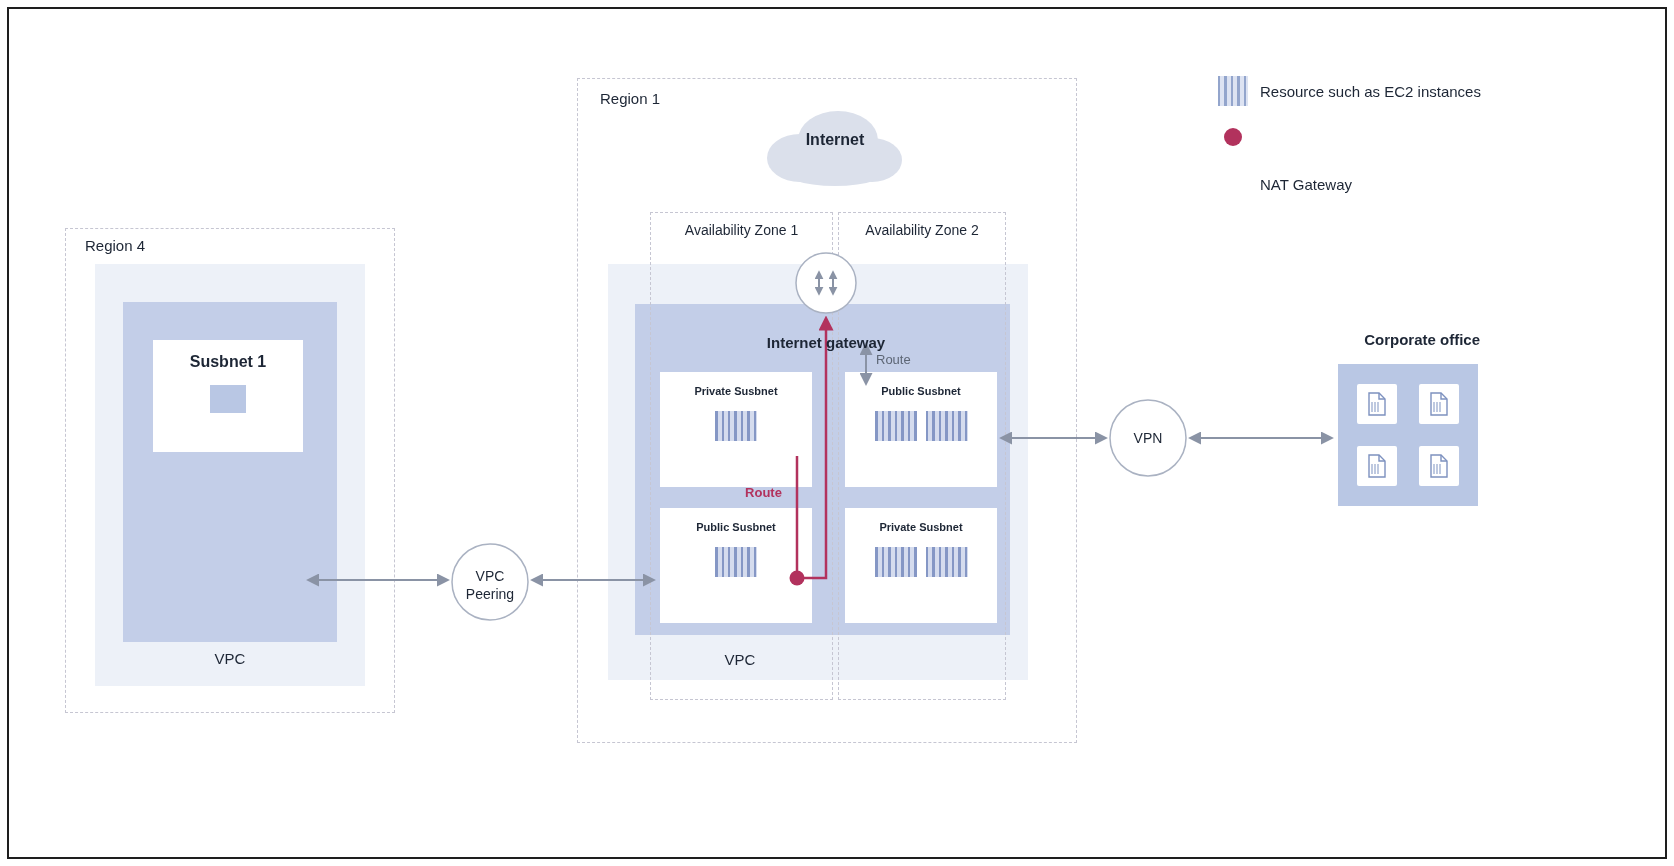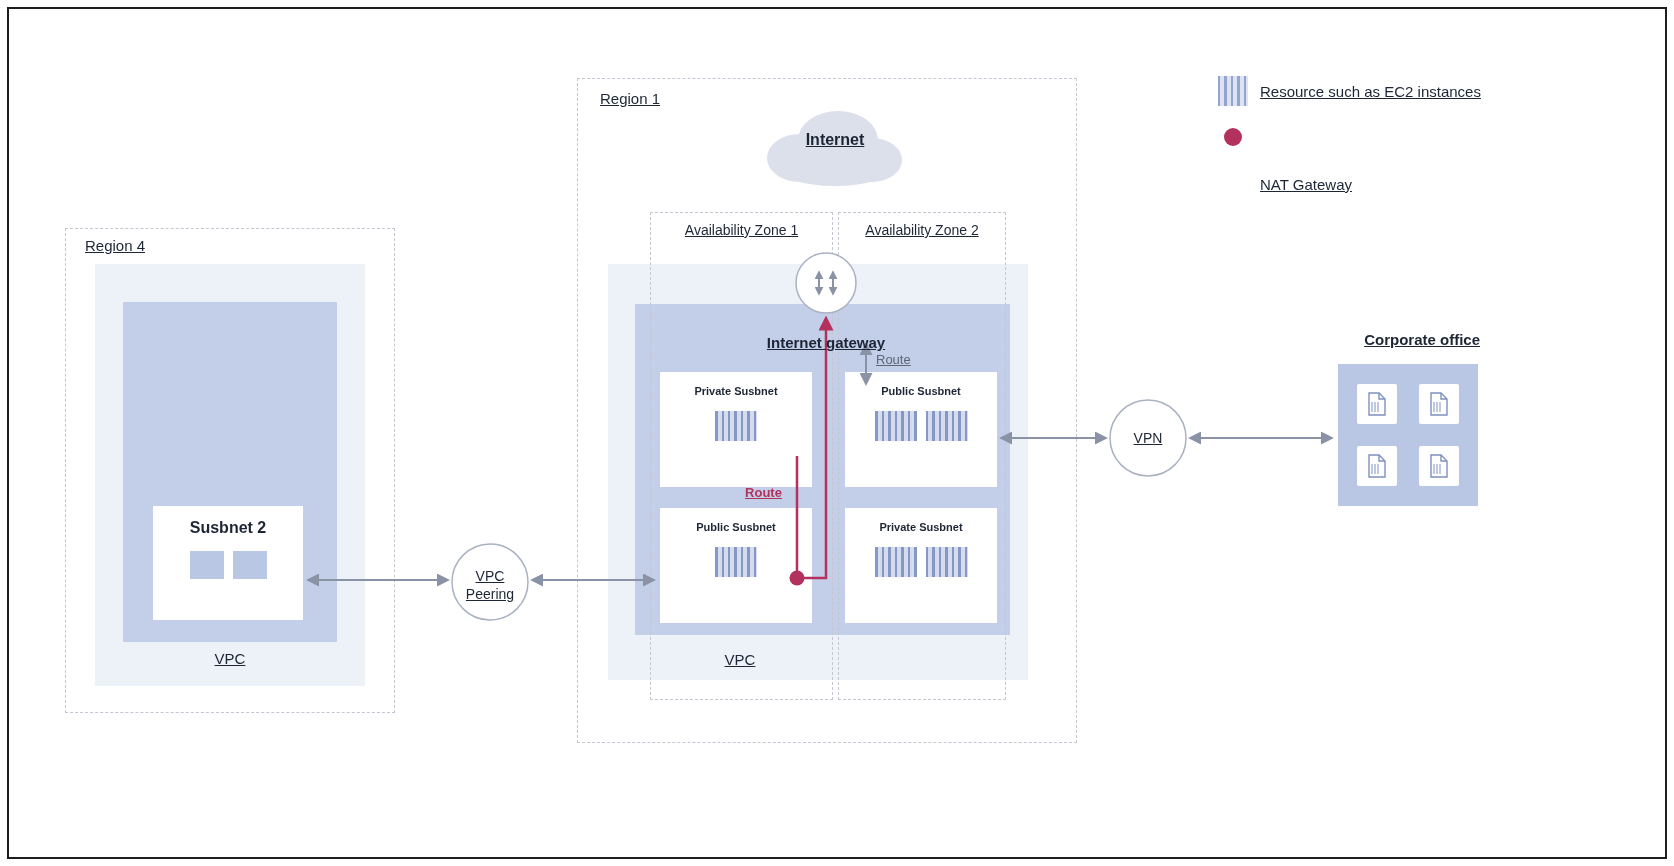--- a/index.html
+++ b/index.html
@@ -19,21 +19,21 @@
   .subnet .title.big { font-size: 16px; }
   .icon-row { display: flex; gap: 9px; margin-top: 14px; }
 
   .res-solid { width: 36px; height: 28px; background: #b9c7e4; }
   .res-solid.sm { width: 34px; height: 28px; }
   .res-striped {
     width: 42px; height: 30px;
     background: repeating-linear-gradient(90deg, #8597c5 0, #8597c5 2.5px, #d5dcee 2.5px, #d5dcee 6.5px);
   }
 
-  .lbl { position: absolute; font-size: 15px; color: #1d2635; z-index: 6; text-decoration: underline; }
+  .lbl { position: absolute; font-size: 15px; color: #1d2635; z-index: 6; }
   .lbl.center { text-align: center; }
   .lbl.bold { font-weight: bold; }
   .lbl.small { font-size: 14px; }
   .lbl.tiny { font-size: 13px; }
   .lbl.gray { color: #5d6675; }
   .lbl.crimson { color: #b2325d; }
 
   .overlay { left: 0; top: 0; z-index: 5; pointer-events: none; }
 
   .legend-swatch { width: 30px; height: 30px; z-index: 6;
@@ -52,28 +52,27 @@
 <div id="canvas">
 
   <div class="abs frame"></div>
 
   <div class="abs dashedbox" style="left:65px;top:228px;width:330px;height:485px;"></div>
   <div class="lbl" style="left:85px;top:237px;">Region 4</div>
 
   <div class="abs fill-light" style="left:95px;top:264px;width:270px;height:422px;"></div>
   <div class="abs fill-dark" style="left:123px;top:302px;width:214px;height:340px;"></div>
 
-
-  <div class="abs subnet" style="left:153px;top:506px;width:150px;height:114px;">
-    <div class="title big">Susbnet 2</div>
-    <div class="icon-row">
-      <div class="res-solid sm"></div>
-      <div class="res-solid sm"></div>
-    </div>
-  </div>
+  <div class="abs subnet" style="left:153px;top:340px;width:150px;height:112px;">
+    <div class="title big">Susbnet 1</div>
+    <div class="icon-row">
+      <div class="res-solid"></div>
+    </div>
+  </div>
+
 
   <div class="lbl center" style="left:95px;top:650px;width:270px;">VPC</div>
 
   <div class="abs dashedbox" style="left:577px;top:78px;width:500px;height:665px;"></div>
   <div class="lbl" style="left:600px;top:90px;">Region 1</div>
 
   <div class="abs fill-light" style="left:608px;top:264px;width:420px;height:416px;"></div>
   <div class="abs fill-dark" style="left:635px;top:304px;width:375px;height:331px;"></div>
 
   <div class="abs dashedbox" style="left:650px;top:212px;width:183px;height:488px;"></div>

